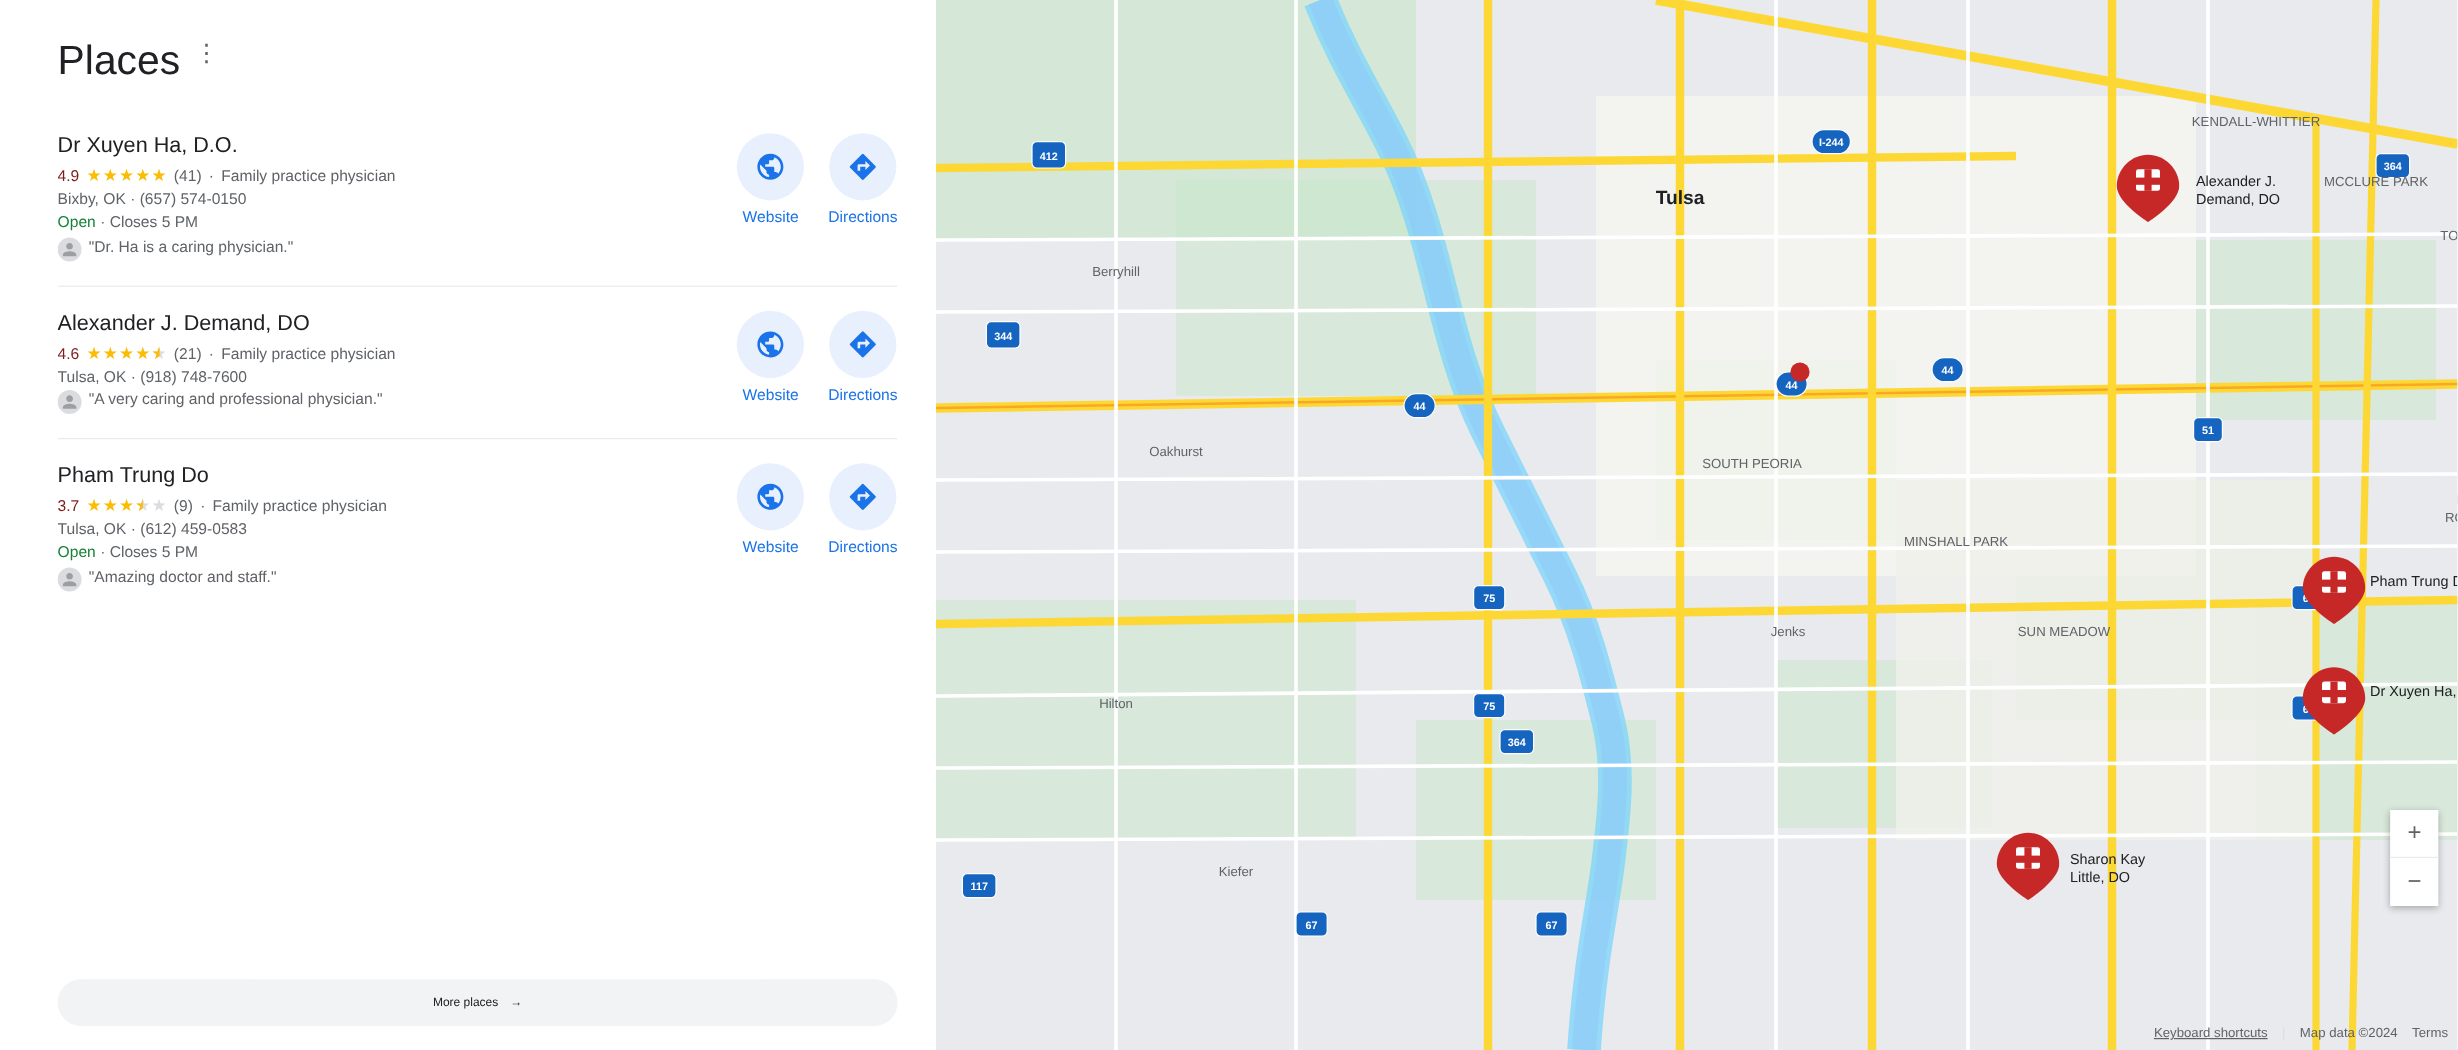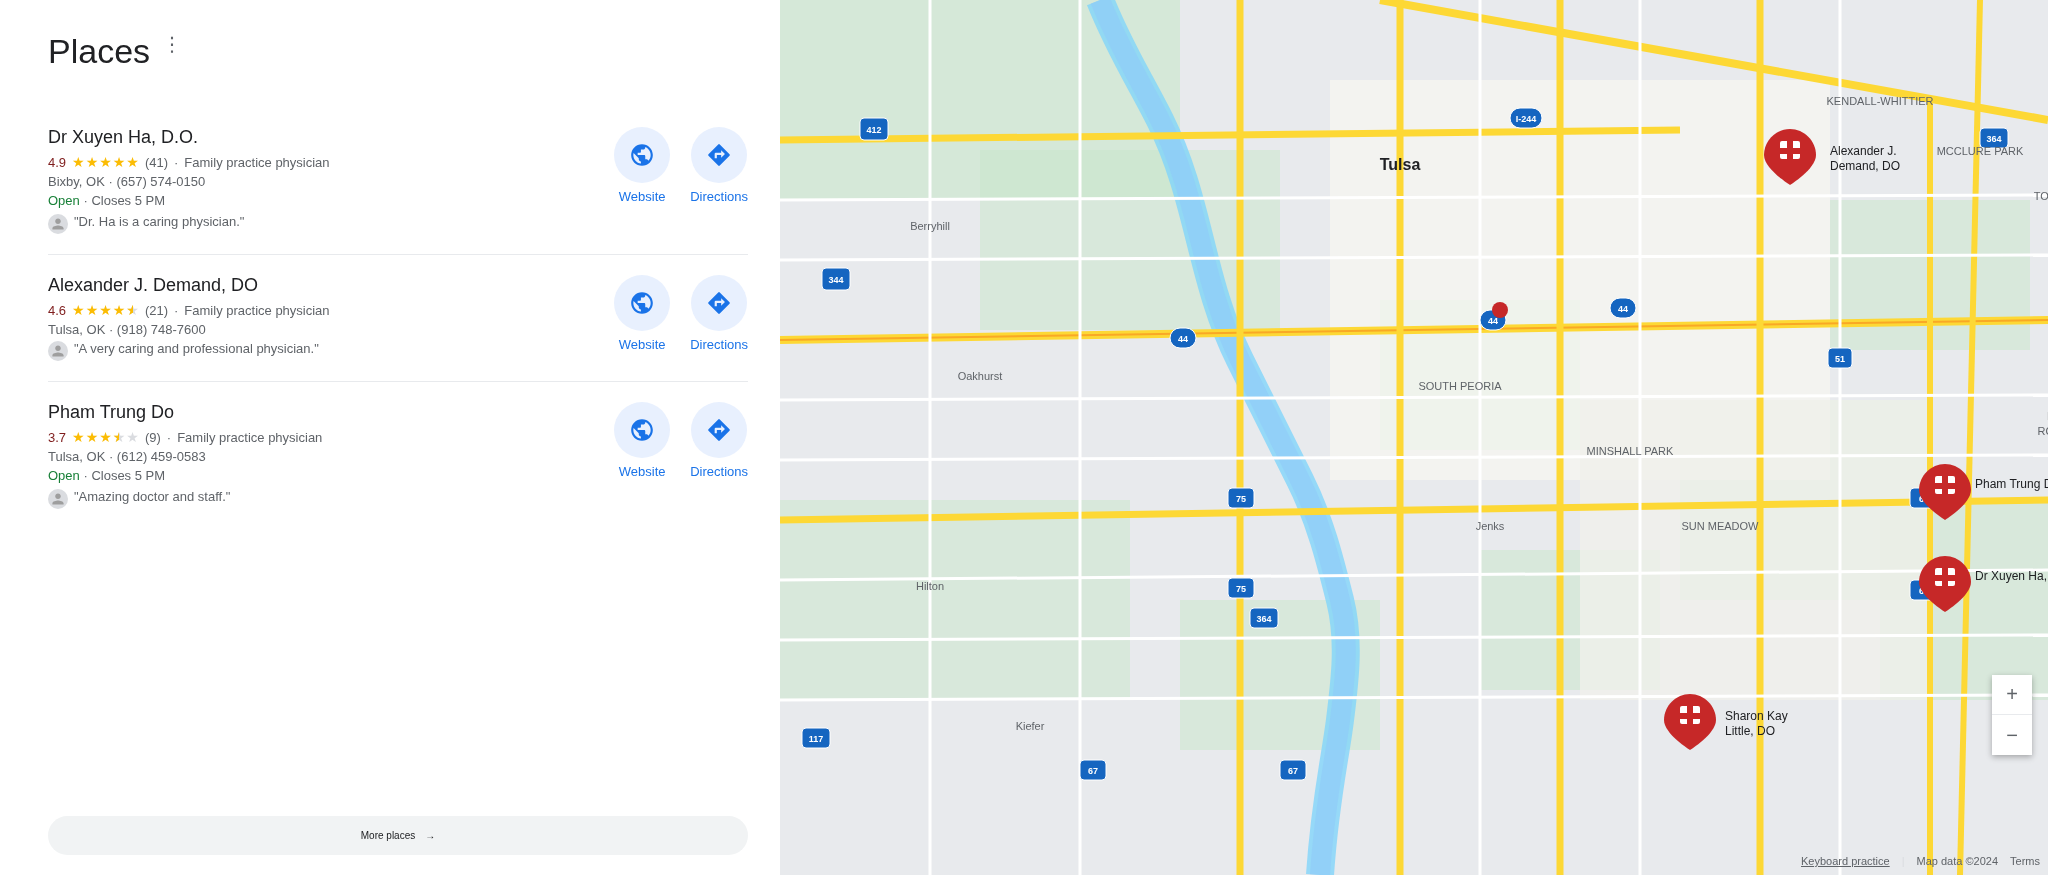--- a/index.html
+++ b/index.html
@@ -17,21 +17,21 @@
     }
     .left-panel {
       width: 780px;
       flex-shrink: 0;
       padding: 32px 32px 0 48px;
       display: flex;
       flex-direction: column;
     }
     .places-header {
       display: flex;
-      margin-bottom: 36px;
+      margin-bottom: 20px;
     }
     .places-title {
       font-size: 34px;
       font-weight: 400;
       color: #202124;
       margin-right: 12px;
     }
     .more-options-icon {
       font-size: 20px;
       color: #5f6368;
@@ -569,20 +569,20 @@
       </svg>
 
       
       <div class="map-controls">
         <button class="map-btn">+</button>
         <button class="map-btn">−</button>
       </div>
 
       
       <div class="map-footer">
-        <span style="cursor:pointer;text-decoration:underline;">Keyboard practice</span>
+        <span style="cursor:pointer;text-decoration:underline;">Keyboard shortcuts</span>
         <span class="separator">|</span>
         <span>Map data ©2024</span>
         <a href="#">Terms</a>
       </div>
     </div>
   </div>
 </div>
 
 </body></html>

